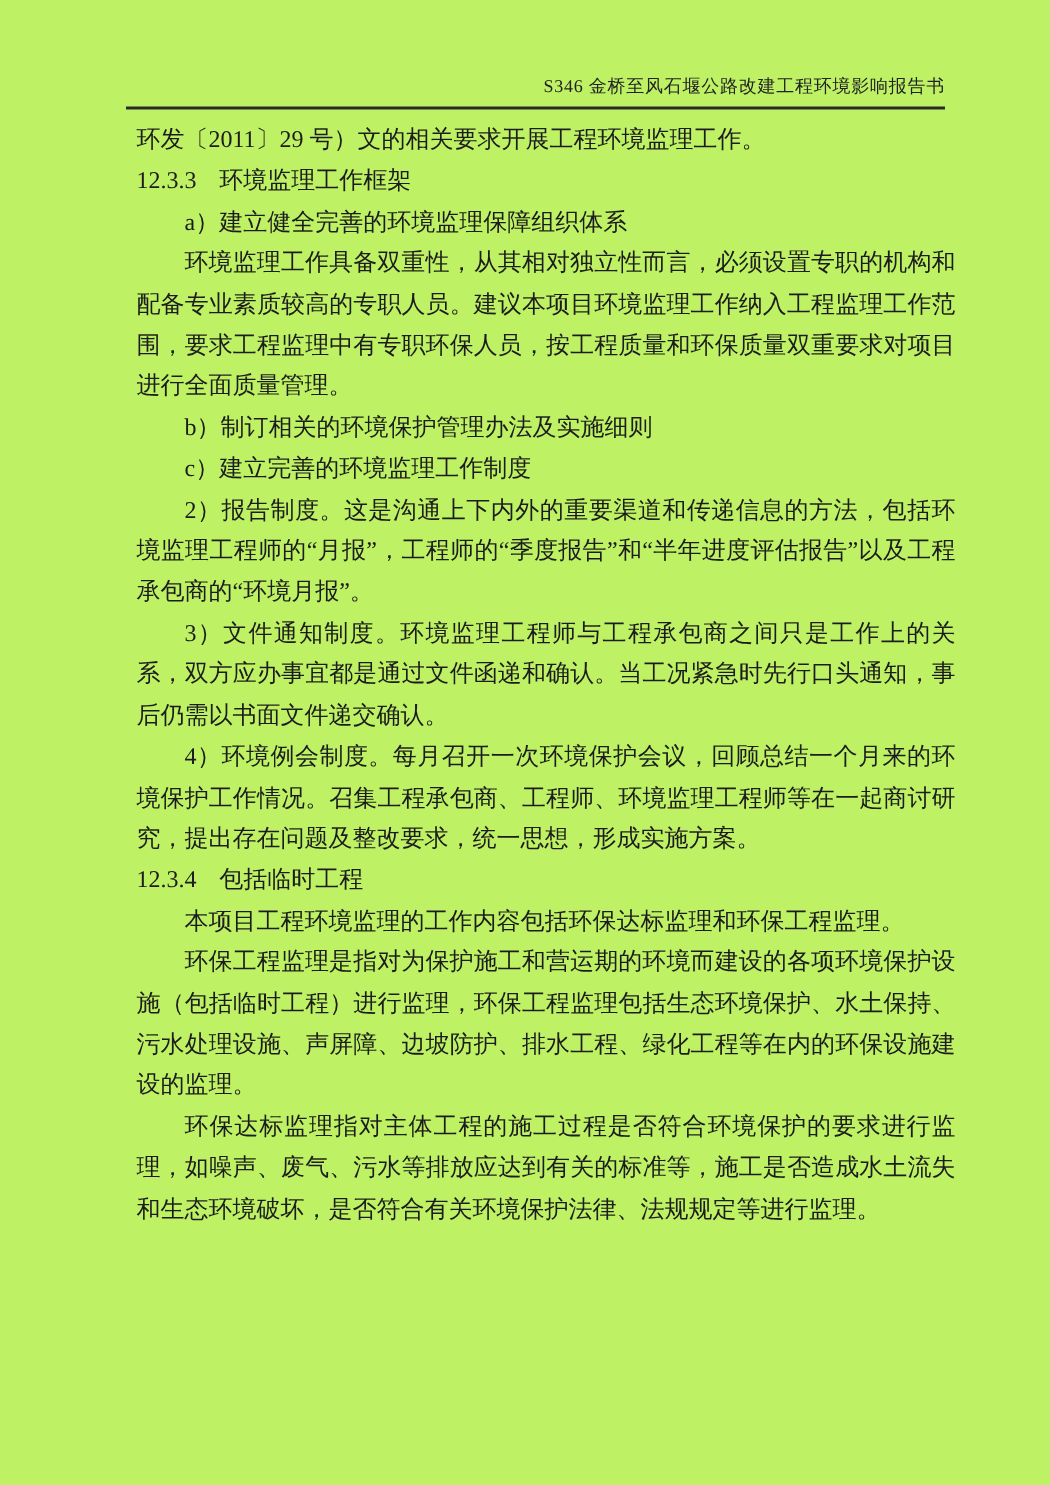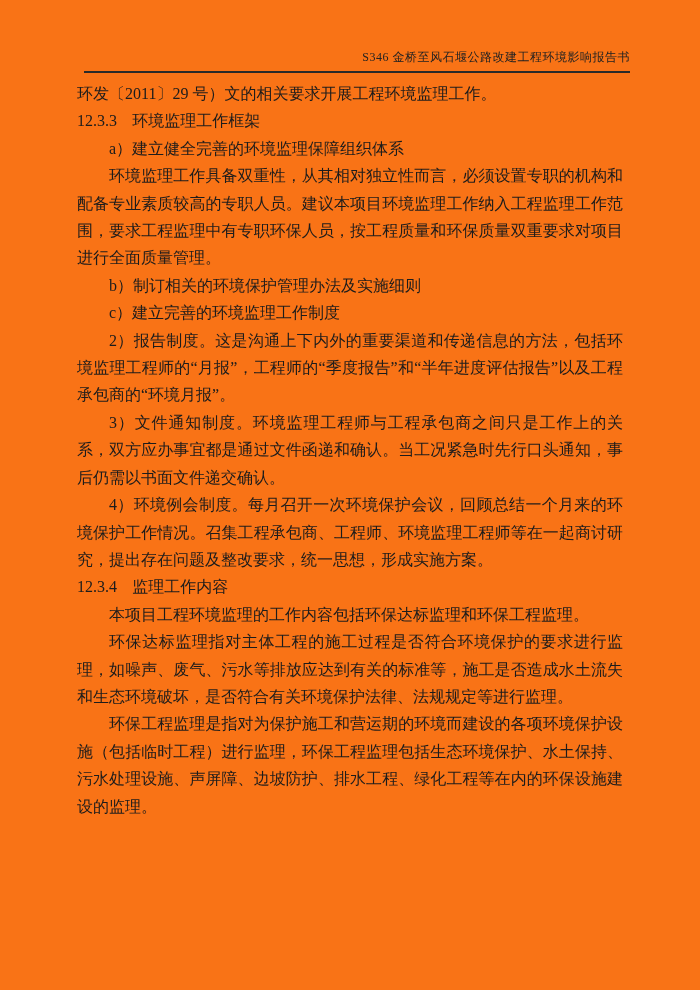--- a/index.html
+++ b/index.html
@@ -4,21 +4,21 @@
 <style>
   html, body {
     margin: 0;
     padding: 0;
     background: #e9e9e9;
   }
   .page {
     position: relative;
     width: 700px;
     height: 990px;
-    background: #f97316;
+    background: #bef264;
     font-family: "Liberation Serif", "DejaVu Serif", serif;
     color: #1c1c1c;
     overflow: hidden;
     margin: 0 auto;
   }
   .running-header {
     position: absolute;
     left: 85px;
     right: 70px;
     top: 48px;
@@ -31,21 +31,21 @@
   .header-rule {
     position: absolute;
     left: 84px;
     right: 70px;
     top: 71px;
     height: 0;
     border-top: 2px solid #2a2a2a;
   }
   .doc-body {
     position: absolute;
-    left: 77px;
+    left: 91px;
     top: 80px;
     width: 546px;
     font-size: 16px;
     line-height: 27.4px;
     text-align: justify;
   }
   .doc-body p {
     margin: 0;
     padding: 0;
   }
@@ -89,24 +89,24 @@
 
     <p class="item">c）建立完善的环境监理工作制度</p>
 
 
     <p class="para">2）报告制度。这是沟通上下内外的重要渠道和传递信息的方法，包括环境监理工程师的“月报”，工程师的“季度报告”和“半年进度评估报告”以及工程承包商的“环境月报”。</p>
 
     <p class="para">3）文件通知制度。环境监理工程师与工程承包商之间只是工作上的关系，双方应办事宜都是通过文件函递和确认。当工况紧急时先行口头通知，事后仍需以书面文件递交确认。</p>
 
     <p class="para">4）环境例会制度。每月召开一次环境保护会议，回顾总结一个月来的环境保护工作情况。召集工程承包商、工程师、环境监理工程师等在一起商讨研究，提出存在问题及整改要求，统一思想，形成实施方案。</p>
 
-    <p class="heading"><span class="sec-num">12.3.4</span><span class="sec-title">监理工作内容</span></p>
+    <p class="heading"><span class="sec-num">12.3.4</span><span class="sec-title">包括临时工程</span></p>
 
     <p class="para">本项目工程环境监理的工作内容包括环保达标监理和环保工程监理。</p>
 
+    <p class="para">环保工程监理是指对为保护施工和营运期的环境而建设的各项环境保护设施（包括临时工程）进行监理，环保工程监理包括生态环境保护、水土保持、污水处理设施、声屏障、边坡防护、排水工程、绿化工程等在内的环保设施建设的监理。</p>
+
     <p class="para">环保达标监理指对主体工程的施工过程是否符合环境保护的要求进行监理，如噪声、废气、污水等排放应达到有关的标准等，施工是否造成水土流失和生态环境破坏，是否符合有关环境保护法律、法规规定等进行监理。</p>
-
-    <p class="para">环保工程监理是指对为保护施工和营运期的环境而建设的各项环境保护设施（包括临时工程）进行监理，环保工程监理包括生态环境保护、水土保持、污水处理设施、声屏障、边坡防护、排水工程、绿化工程等在内的环保设施建设的监理。</p>
 
   </div>
 
 
 </div>
 
 </body></html>

